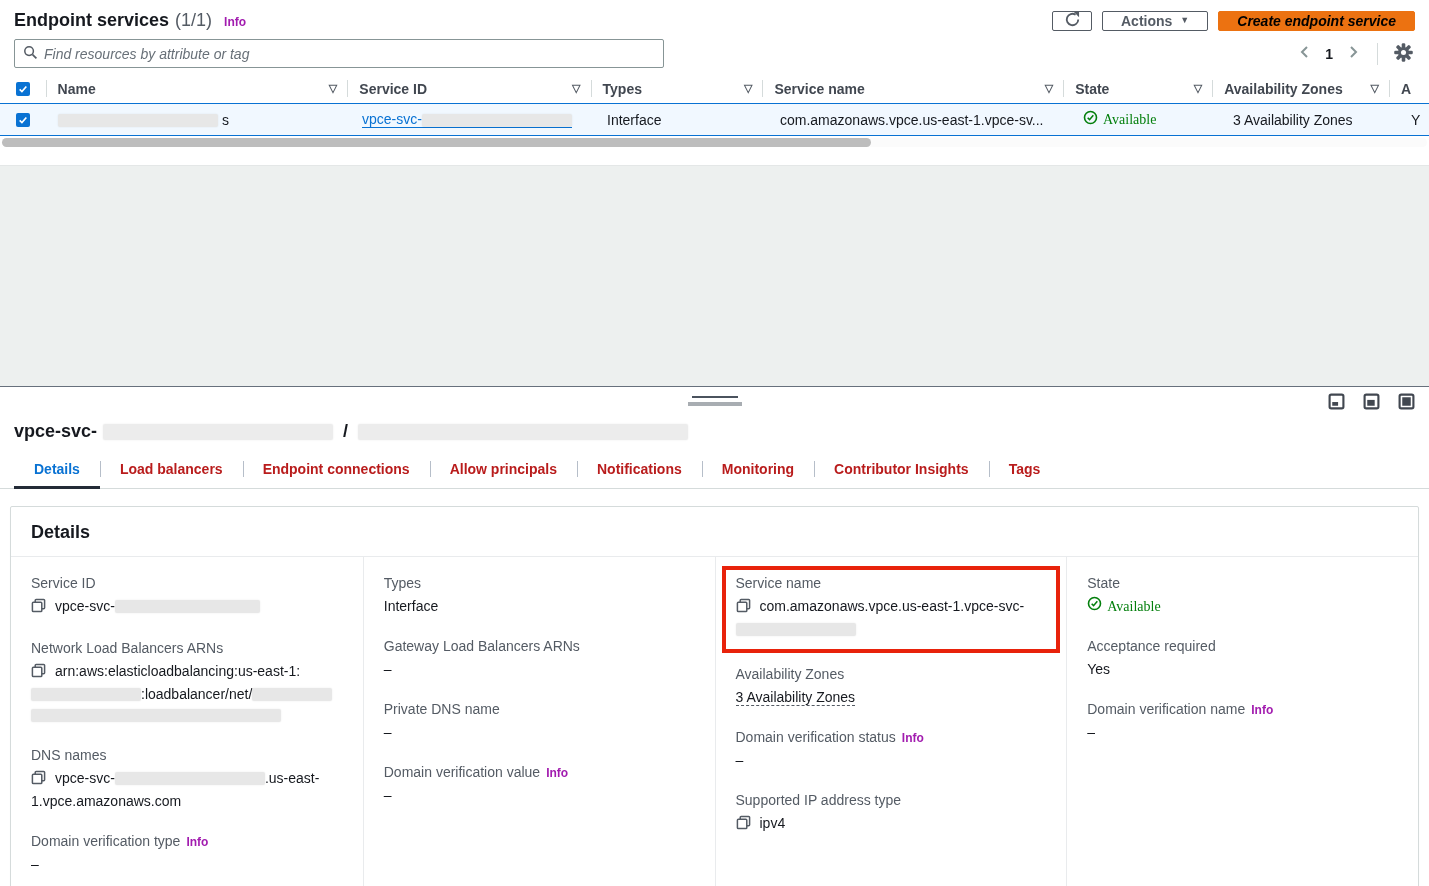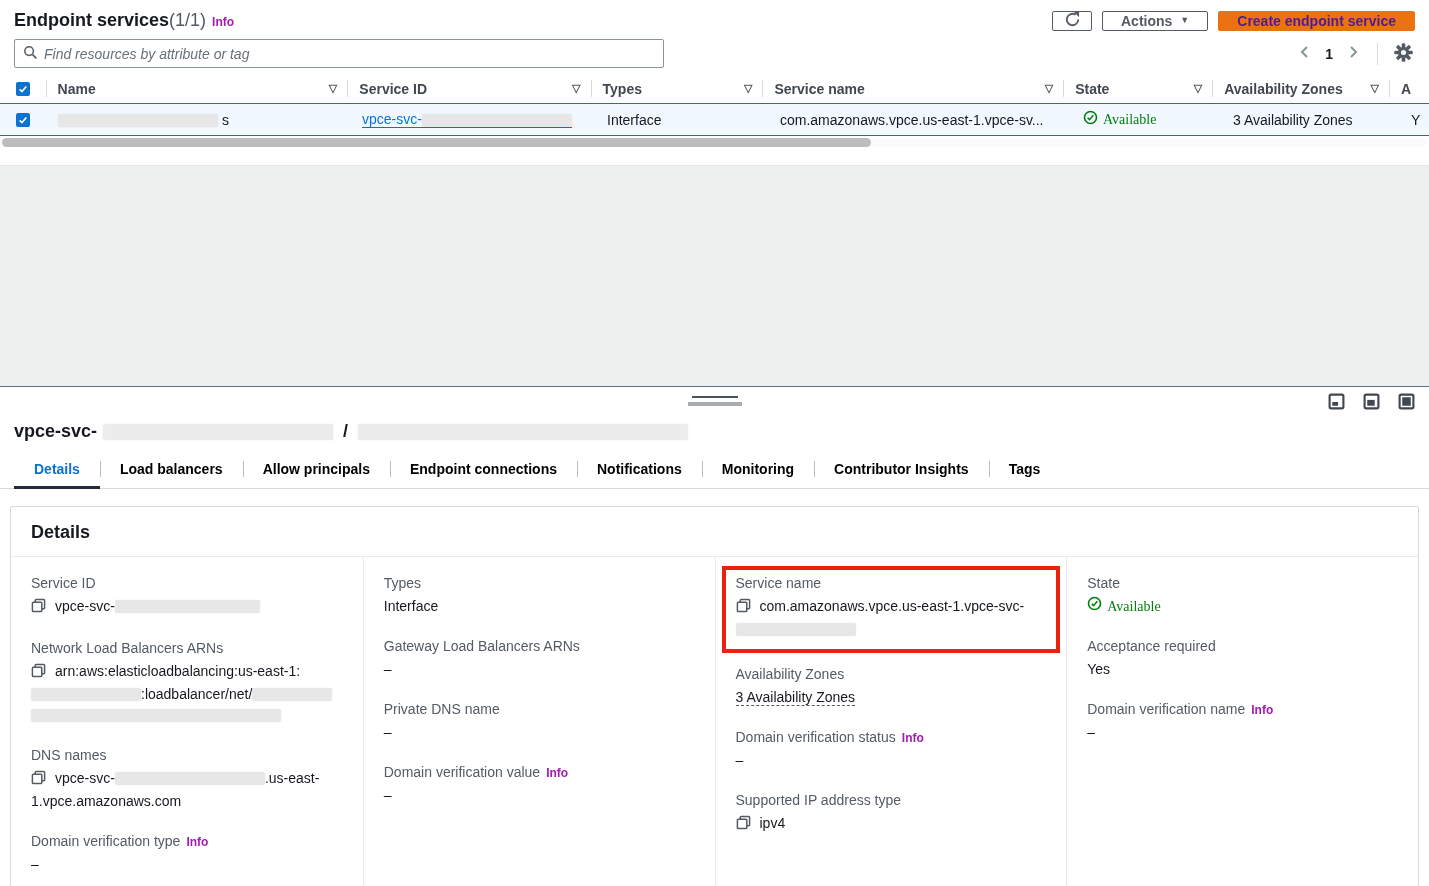--- a/index.html
+++ b/index.html
@@ -1,28 +1,28 @@
 <!DOCTYPE html>
 <html><head>
 <meta charset="utf-8">
 <style>
   * { margin:0; padding:0; box-sizing:border-box; }
   html,body { width:1429px; height:886px; background:#fff; font-family:"Liberation Sans", sans-serif; color:#16191f; font-size:14px; }
 
   
   .top-section { background:#fff; }
   .page-header { display:flex; justify-content:space-between; align-items:center; padding:10px 14px 2px 14px; }
-  .title-wrap { display:flex; align-items:baseline; }
+  .title-wrap { display:flex; align-items:baseline; gap:6px; }
   .title-wrap h1 { font-size:18px; font-weight:700; color:#16191f; display:inline; }
   .res-count { font-size:18px; font-weight:400; color:#545b64; }
   .info-link { color:#a21caf; font-size:12px; font-weight:700; text-decoration:none; cursor:pointer; margin-left:6px; }
   .header-actions { display:flex; gap:10px; align-items:center; }
   .btn { height:20px; border:1px solid #545b64; background:#fff; border-radius:2px; font-weight:700; font-size:14px; color:#545b64; padding:0 18px; cursor:pointer; display:inline-flex; align-items:center; gap:8px; font-family:inherit; }
   .btn.icon-only { width:40px; justify-content:center; padding:0; }
-  .btn.primary { background:#ec7211; border-color:#ec7211; color:#4c1d95; }
+  .btn.primary { background:#ec7211; border-color:#ec7211; color:#000000;font-style:italic; }
   .caret { font-size:9px; line-height:1; }
 
   .toolbar-row { display:flex; justify-content:space-between; align-items:center; padding:6px 14px 6px 14px; }
   .search-box { display:flex; align-items:center; gap:6px; width:650px; height:29px; border:1px solid #879596; border-radius:2px; padding:7px 8px; background:#fff; }
   .search-box input { border:none; outline:none; flex:1; font-size:14px; font-family:inherit; color:#16191f; background:transparent; }
   .search-box input::placeholder { font-style:italic; color:#687078; }
   .paging { display:flex; align-items:center; gap:8px; }
   .page-btn { background:none; border:none; cursor:pointer; display:flex; align-items:center; padding:2px; }
   .page-num { font-weight:700; color:#16191f; padding:0 2px; cursor:pointer; }
   .vdiv { width:1px; height:22px; background:#d5dbdb; margin:0 6px; }
@@ -63,21 +63,21 @@
   .drag-handle { position:absolute; left:50%; top:9px; transform:translateX(-50%); cursor:row-resize; display:flex; flex-direction:column; align-items:center; gap:4px; width:70px; }
   .drag-handle i { display:block; }
   .drag-handle i:first-child { width:46px; height:2px; background:#4b535e; }
   .drag-handle i:last-child { width:54px; height:4px; background:#a8adb2; }
   .panel-controls { position:absolute; right:14px; top:6px; display:flex; gap:18px; }
   .pc-btn { background:none; border:none; cursor:pointer; display:flex; padding:0; }
   .panel-title { font-size:18px; font-weight:700; padding:6px 14px 10px 14px; display:flex; align-items:center; gap:6px; }
   .panel-title .sep { margin:0 4px; }
 
   .tabs { display:flex; border-bottom:1px solid #d5dbdb; padding:0 14px; }
-  .tab { position:relative; padding:9px 20px 11px 20px; font-weight:700; color:#000000; cursor:pointer; white-space:nowrap; }
+  .tab { position:relative; padding:9px 20px 11px 20px; font-weight:700; color:#b91c1c; cursor:pointer; white-space:nowrap; }
   .tab + .tab::before { content:""; position:absolute; left:0; top:9px; height:16px; width:1px; background:#b6bec9; }
   .tab.active { color:#0972d3; }
   .tab.active::after { content:""; position:absolute; left:0; right:0; bottom:-1px; height:3px; background:#232b37; }
 
   .card { margin:17px 10px 8px 10px; border:1px solid #d5dbdb; border-radius:2px; background:#fff; box-shadow:0 1px 1px rgba(0,0,0,.05); }
   .card-header { padding:15px 20px 13px 20px; border-bottom:1px solid #e9ebed; }
   .card-header h3 { font-size:18px; font-weight:700; }
   .card-body { display:grid; grid-template-columns:repeat(4,1fr); }
   .col { padding:18px 20px 26px 20px; }
   .col + .col { border-left:1px solid #e9ebed; }
@@ -262,22 +262,22 @@
   <h2 class="panel-title">
     <span>vpce-svc-</span>
       <span class="redact tall w230"></span>
       <span class="sep">/</span>
       <span class="redact tall w330"></span>
   </h2>
 
   <div class="tabs">
     <div class="tab active">Details</div>
     <div class="tab">Load balancers</div>
+    <div class="tab">Endpoint connections</div>
     <div class="tab">Allow principals</div>
-    <div class="tab">Endpoint connections</div>
     <div class="tab">Notifications</div>
     <div class="tab">Monitoring</div>
     <div class="tab">Contributor Insights</div>
     <div class="tab">Tags</div>
   </div>
 
   <div class="card">
     <div class="card-header">
         <h3>Details</h3>
       </div>

